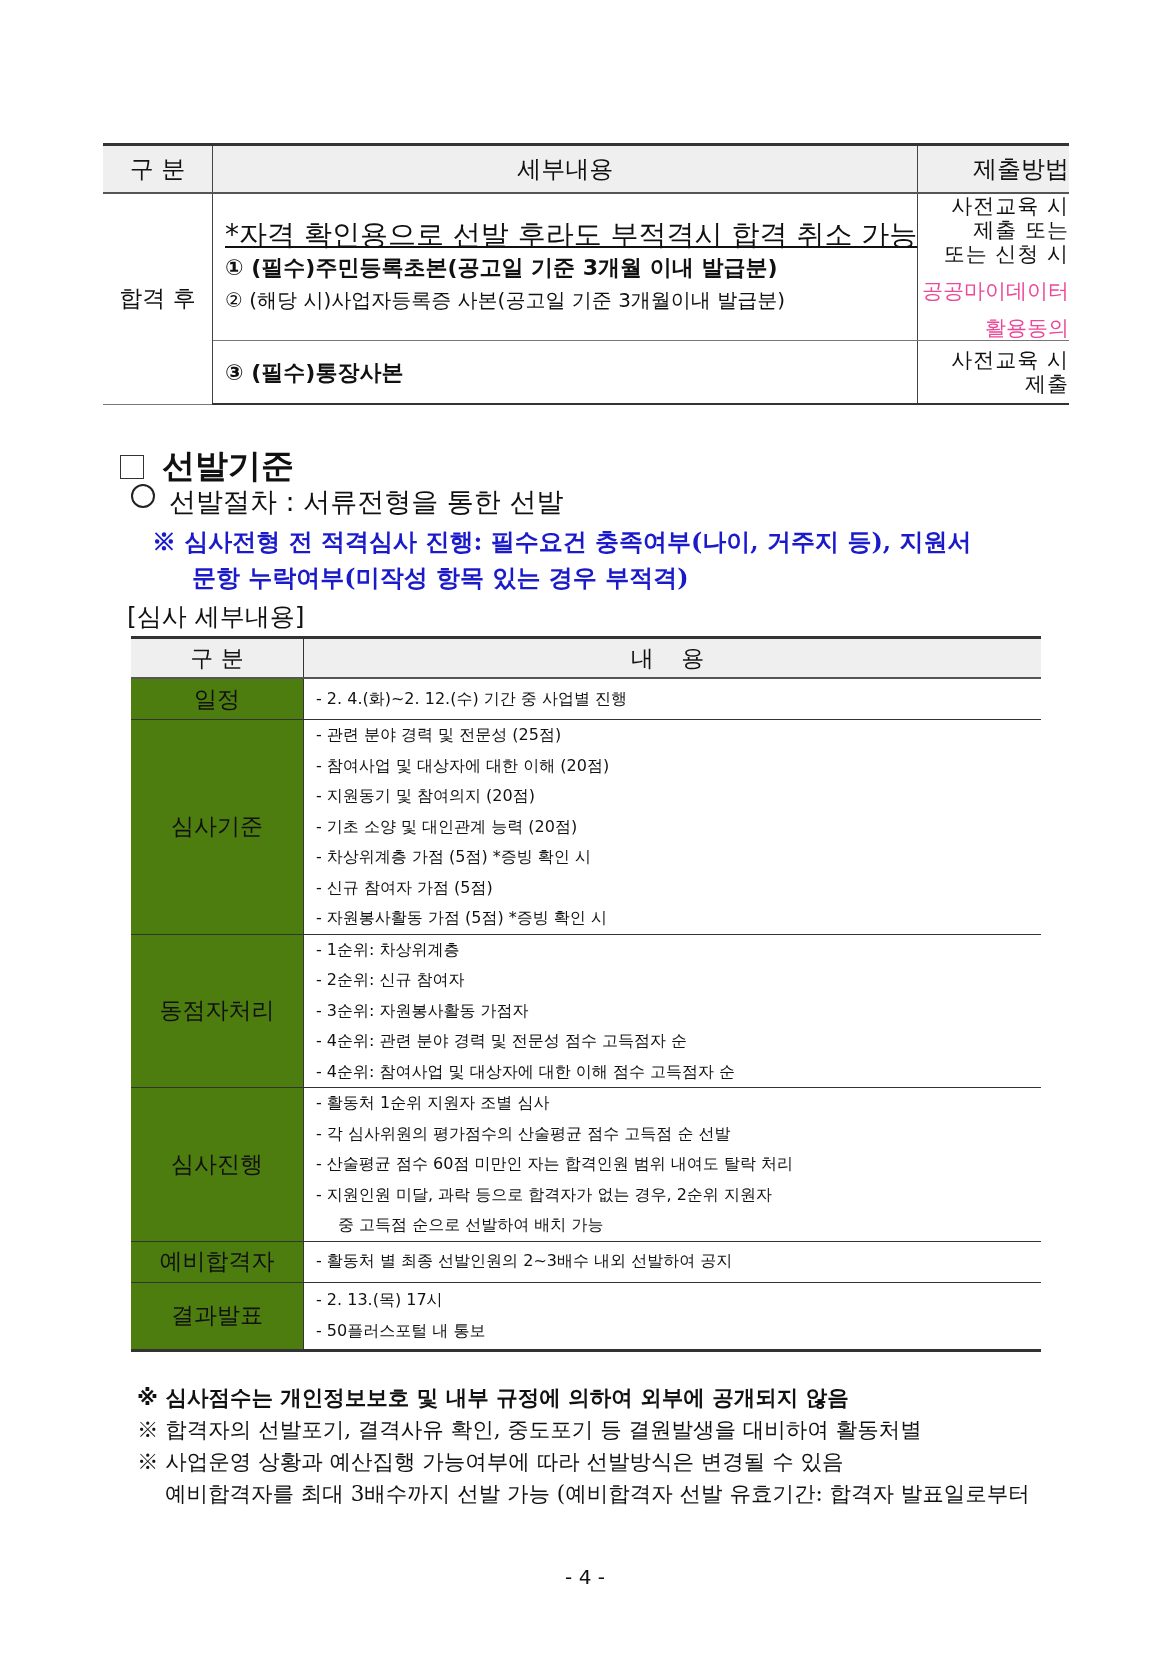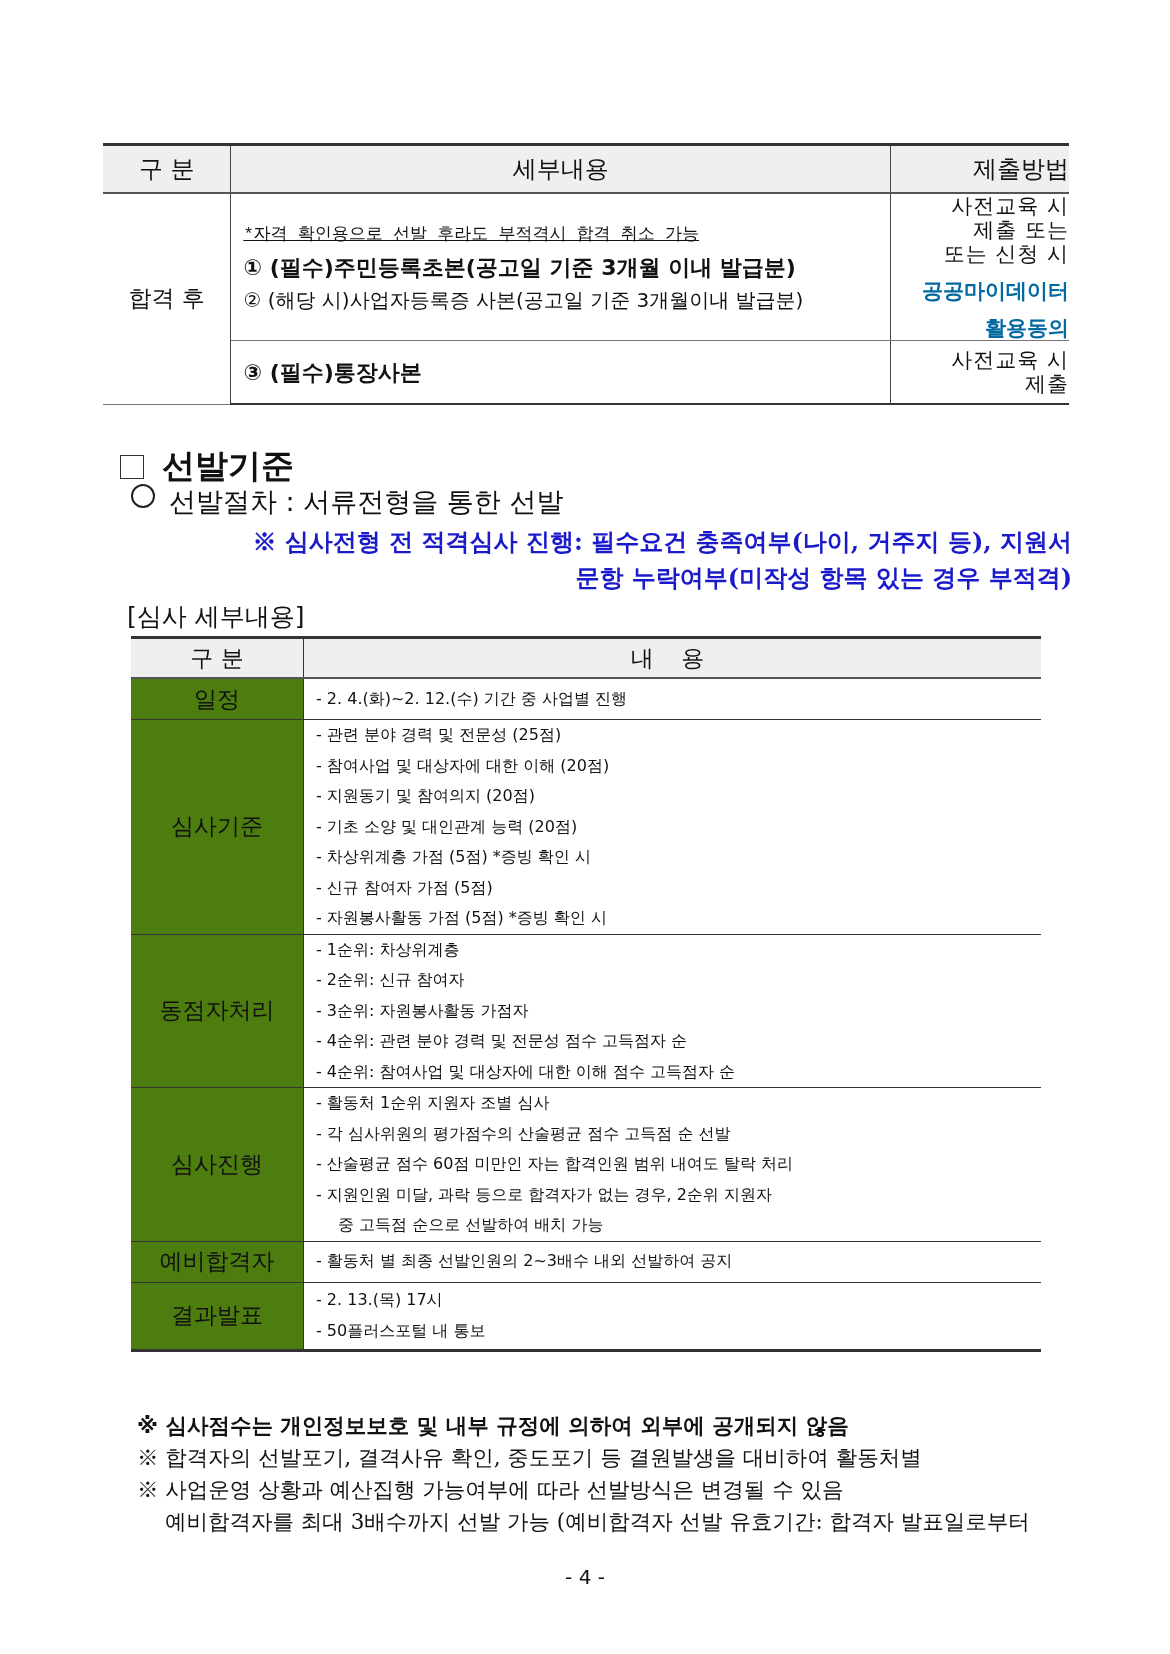--- a/index.html
+++ b/index.html
@@ -10,50 +10,50 @@
     .t1 td, .t1 th { font-weight: normal; padding: 0; }
     .t1 .hdr th { background: #efefef; height: 46px; font-size: 24px; border-top: 3px solid #333; border-bottom: 2px solid #555; }
     .t1 .c1 { width: 128px; text-align: center; border-right: 1.5px solid #444; }
     .t1 .c2 { width: 659px; border-right: 1.5px solid #444; }
     .t1 .c3 { width: 179px; text-align: right; }
     .t1 .hdr .c2 { text-align: center; }
     .t1 .row-a td { height: 136px; border-bottom: 1.5px solid #777; }
     .t1 .row-b td { height: 62px; border-bottom: 2.5px solid #333; }
     .t1 .rowlabel { font-size: 23px; vertical-align: middle; border-bottom: 2.5px solid #333; }
     .t1 .c2 .ln { font-size: 22px; line-height: 33px; padding-left: 12px; white-space: nowrap; }
-    .t1 .c2 .ln.note { text-decoration: underline; font-size: 17px; font-family: Liberation Mono, monospace; }
+    .t1 .c2 .ln.note { text-decoration: underline; font-size: 28px; }
     .t1 .c2 .ln.bold { font-weight: bold; font-size: 22px; }
     .t1 .c2 .ln.small { font-size: 20px; }
     .t1 .c3 .m { font-size: 21px; line-height: 24px; font-family: "DejaVu Serif", serif; letter-spacing: 1px; }
-    .t1 .c3 .m.blue { color: #0369a1; font-family: "DejaVu Sans", sans-serif; font-weight: bold; letter-spacing: 0; margin-top: 13px; }
+    .t1 .c3 .m.blue { color: #ec4899; font-family: "DejaVu Sans", sans-serif; font-weight: normal; letter-spacing: 0; margin-top: 13px; }
 
     
     .sec-title { position: absolute; left: 120px; top: 444px; font-size: 33px; font-weight: bold; display: flex; align-items: center; }
     .sq { display: inline-block; width: 22px; height: 22px; border: 1.5px solid #333; margin-right: 18px; }
     .sub-title { position: absolute; left: 131px; top: 484px; font-size: 27px; display: flex; align-items: flex-start; }
     .circ { display: inline-block; width: 20px; height: 20px; border: 2px solid #222; border-radius: 50%; margin-right: 14px; }
-    .blue-note { position: absolute; left: 152px; top: 524px; width: 920px; color: #1a1acb; font-size: 24px; font-weight: bold; line-height: 36px; font-family: "DejaVu Serif", serif; text-align: right; }
+    .blue-note { position: absolute; left: 152px; top: 524px; width: 920px; color: #1a1acb; font-size: 24px; font-weight: bold; line-height: 36px; font-family: "DejaVu Serif", serif; }
     .blue-note .l2 { padding-left: 40px; }
     .bracket-label { position: absolute; left: 127px; top: 600px; font-size: 25px; }
 
     
     .t2 { position: absolute; left: 131px; top: 636px; width: 910px; border-collapse: collapse; }
     .t2 td, .t2 th { font-weight: normal; padding: 0; }
     .t2 .k { width: 172px; text-align: center; background: #4d7c0f; font-size: 23px; border-right: 1.5px solid #333; vertical-align: middle; }
     .t2 .v { font-size: 16px; padding-left: 12px; }
     .t2 .hdr th { height: 38px; background: #efefef; font-size: 23px; border-top: 3px solid #333; border-bottom: 2px solid #555; }
     .t2 .hdr .v { padding-left: 0; letter-spacing: 10px; }
     .t2 tr.r td { border-bottom: 1.5px solid #333; }
     .t2 tr.last td { border-bottom: 3px solid #333; }
     .t2 .v .ln { line-height: 30.5px; white-space: nowrap; }
     .t2 .v .ln.cont { padding-left: 22px; }
 
     
     .notes { position: absolute; left: 137px; top: 1382px; width: 940px; font-size: 21.5px; line-height: 32px; font-family: "DejaVu Serif", serif; }
-    .notes .n1 { font-weight: bold; font-family: "DejaVu Sans", sans-serif; margin-top: 28px; }
+    .notes .n1 { font-weight: bold; font-family: "DejaVu Sans", sans-serif; }
     .notes .n3-cont { padding-left: 28px; }
     .notes div { white-space: nowrap; }
 
     .page-num { position: absolute; left: 0; width: 1170px; text-align: center; top: 1565px; font-size: 20px; }
   </style>
 </head>
 <body>
 
 <table class="t1">
   <tbody>

